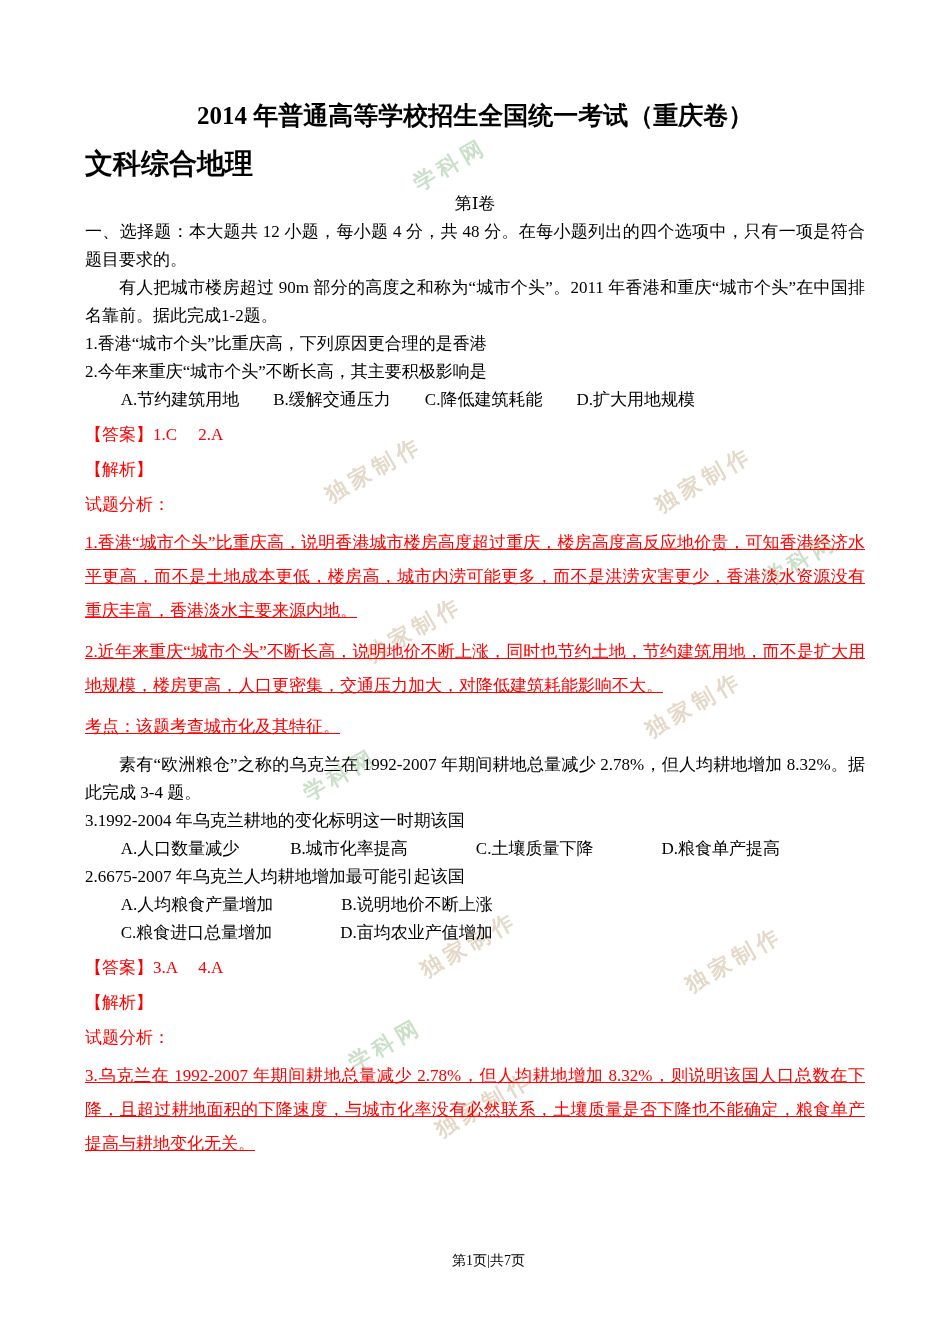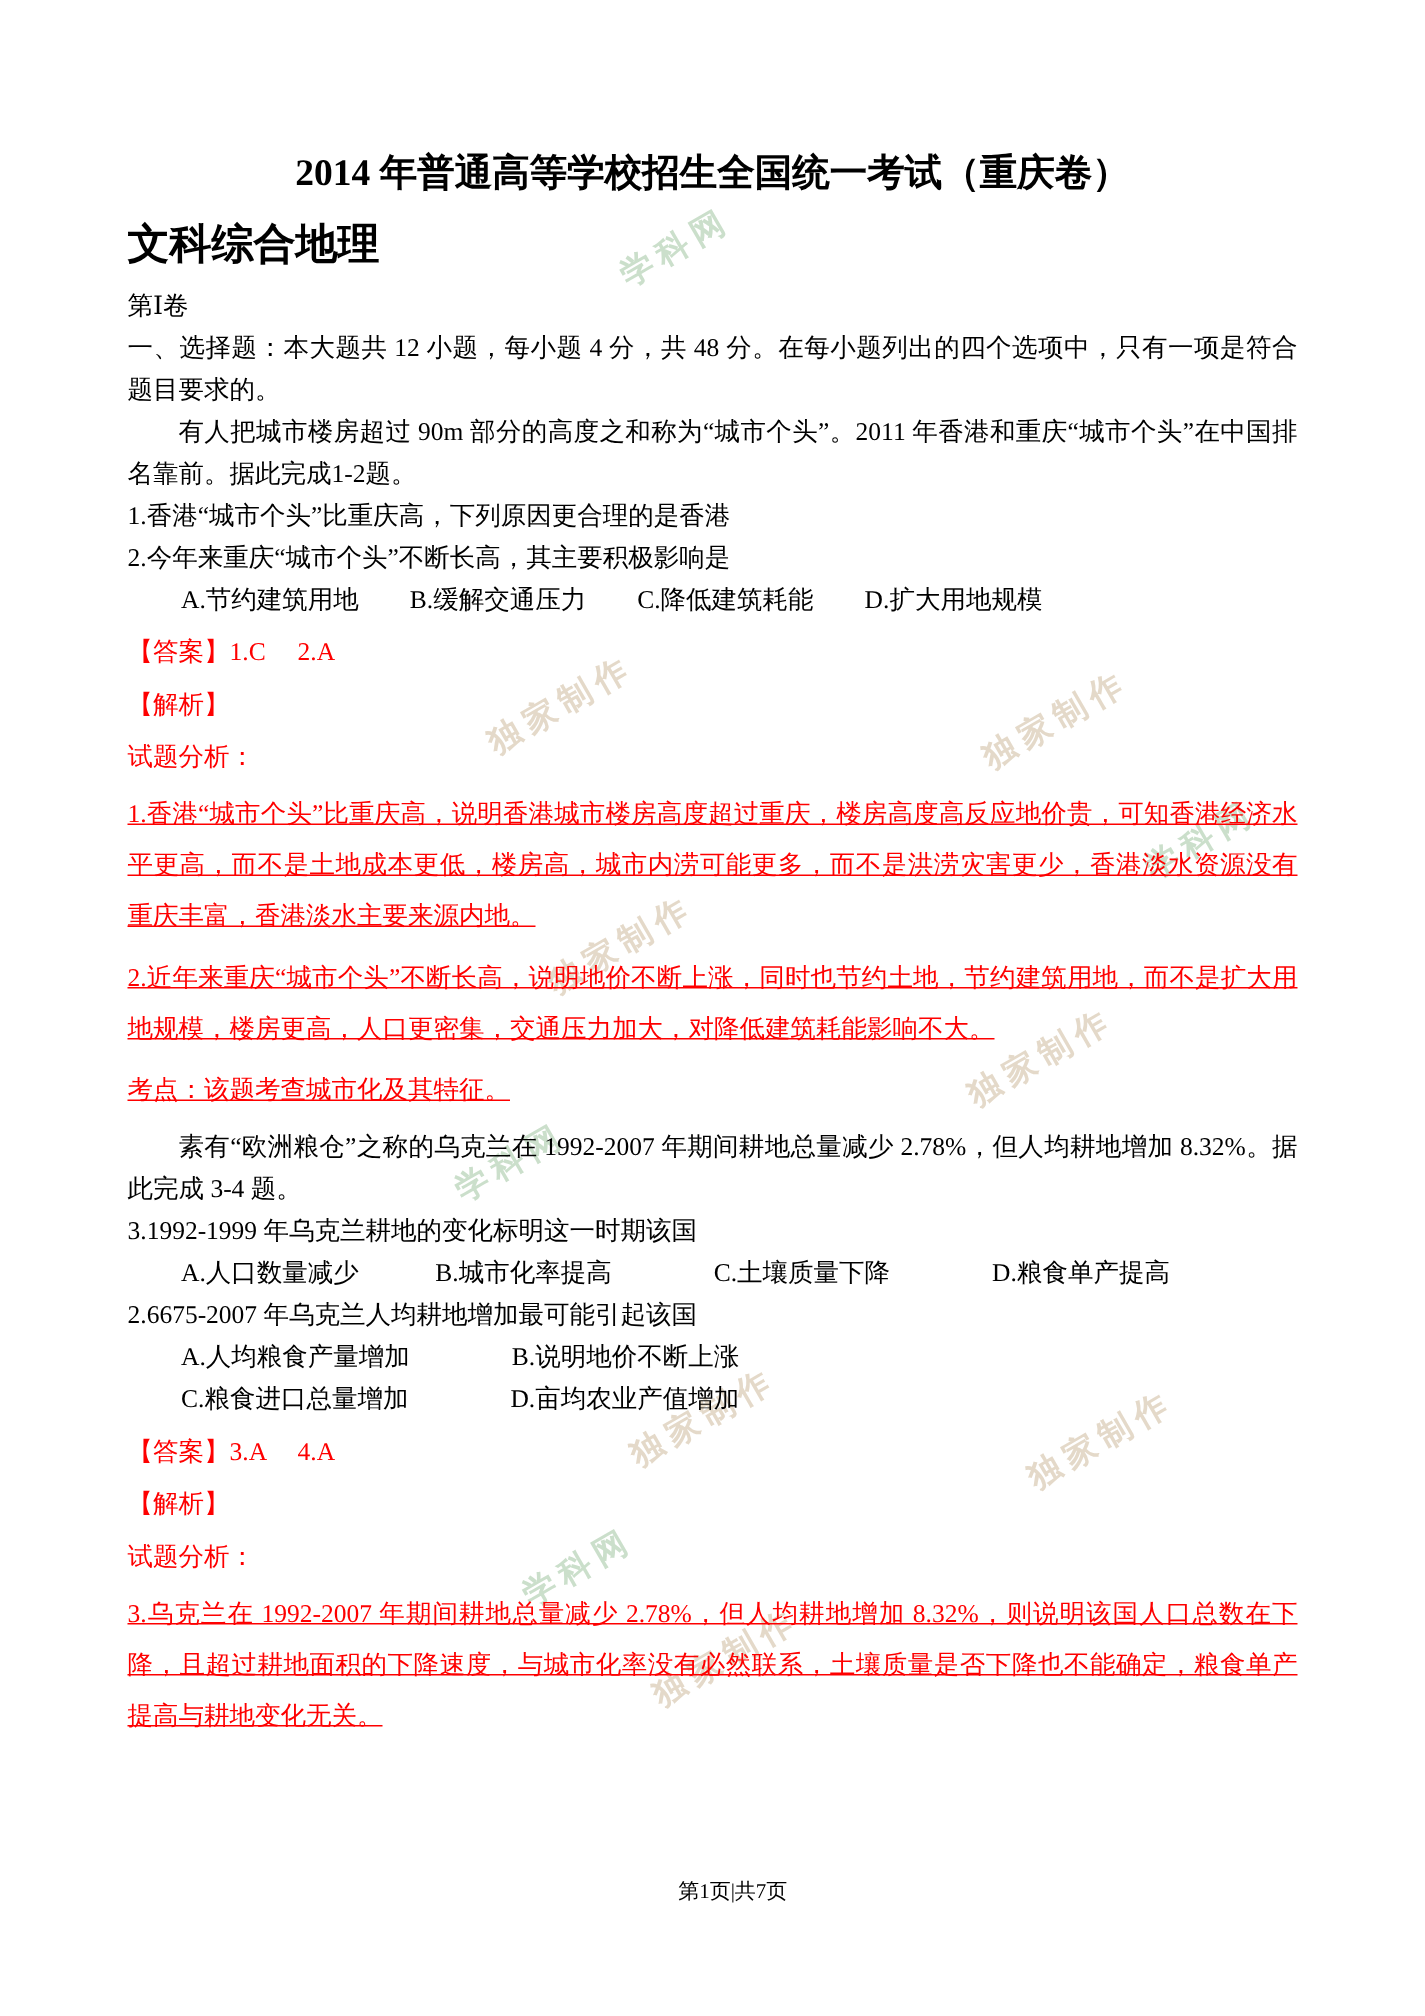--- a/index.html
+++ b/index.html
@@ -50,20 +50,21 @@
     margin-bottom: 18px;
   }
   .s-subtitle {
     font-size: 28px;
     font-weight: 700;
     text-align: left;
     line-height: 28px;
     margin-bottom: 12px;
   }
   .s-center {
+    text-align: center;
     line-height: 28px;
   }
   .s-indent  { text-indent: 2em; }
   .s-options { padding-left: 2.1em; }
   .s-red     { color: #fe0000; }
   .s-gap     { margin-top: 7px; margin-bottom: 7px; }
   .s-redpara { line-height: 34px; text-decoration: underline; }
 
   .footer {
     position: absolute;
@@ -103,21 +104,21 @@
     <div class="blk s-body">1.香港“城市个头”比重庆高，下列原因更合理的是香港</div>
     <div class="blk s-body">2.今年来重庆“城市个头”不断长高，其主要积极影响是</div>
     <div class="blk s-body s-options">A.节约建筑用地　　B.缓解交通压力　　C.降低建筑耗能　　D.扩大用地规模</div>
     <div class="blk s-body s-red s-gap">【答案】1.C　 2.A</div>
     <div class="blk s-body s-red s-gap">【解析】</div>
     <div class="blk s-body s-red s-gap">试题分析：</div>
     <div class="blk s-body s-red s-gap s-redpara">1.香港“城市个头”比重庆高，说明香港城市楼房高度超过重庆，楼房高度高反应地价贵，可知香港经济水平更高，而不是土地成本更低，楼房高，城市内涝可能更多，而不是洪涝灾害更少，香港淡水资源没有重庆丰富，香港淡水主要来源内地。</div>
     <div class="blk s-body s-red s-gap s-redpara">2.近年来重庆“城市个头”不断长高，说明地价不断上涨，同时也节约土地，节约建筑用地，而不是扩大用地规模，楼房更高，人口更密集，交通压力加大，对降低建筑耗能影响不大。</div>
     <div class="blk s-body s-red s-gap s-redpara">考点：该题考查城市化及其特征。</div>
     <div class="blk s-body s-indent">素有“欧洲粮仓”之称的乌克兰在 1992-2007 年期间耕地总量减少 2.78%，但人均耕地增加 8.32%。据此完成 3-4 题。</div>
-    <div class="blk s-body">3.1992-1999 年乌克兰耕地的变化标明这一时期该国</div>
+    <div class="blk s-body">3.1992-2004 年乌克兰耕地的变化标明这一时期该国</div>
     <div class="blk s-body s-options">A.人口数量减少　　　B.城市化率提高　　　　C.土壤质量下降　　　　D.粮食单产提高</div>
     <div class="blk s-body">2.6675-2007 年乌克兰人均耕地增加最可能引起该国</div>
     <div class="blk s-body s-options">A.人均粮食产量增加　　　　B.说明地价不断上涨</div>
     <div class="blk s-body s-options">C.粮食进口总量增加　　　　D.亩均农业产值增加</div>
     <div class="blk s-body s-red s-gap">【答案】3.A　 4.A</div>
     <div class="blk s-body s-red s-gap">【解析】</div>
     <div class="blk s-body s-red s-gap">试题分析：</div>
     <div class="blk s-body s-red s-gap s-redpara">3.乌克兰在 1992-2007 年期间耕地总量减少 2.78%，但人均耕地增加 8.32%，则说明该国人口总数在下降，且超过耕地面积的下降速度，与城市化率没有必然联系，土壤质量是否下降也不能确定，粮食单产提高与耕地变化无关。</div>
   </div>
 

